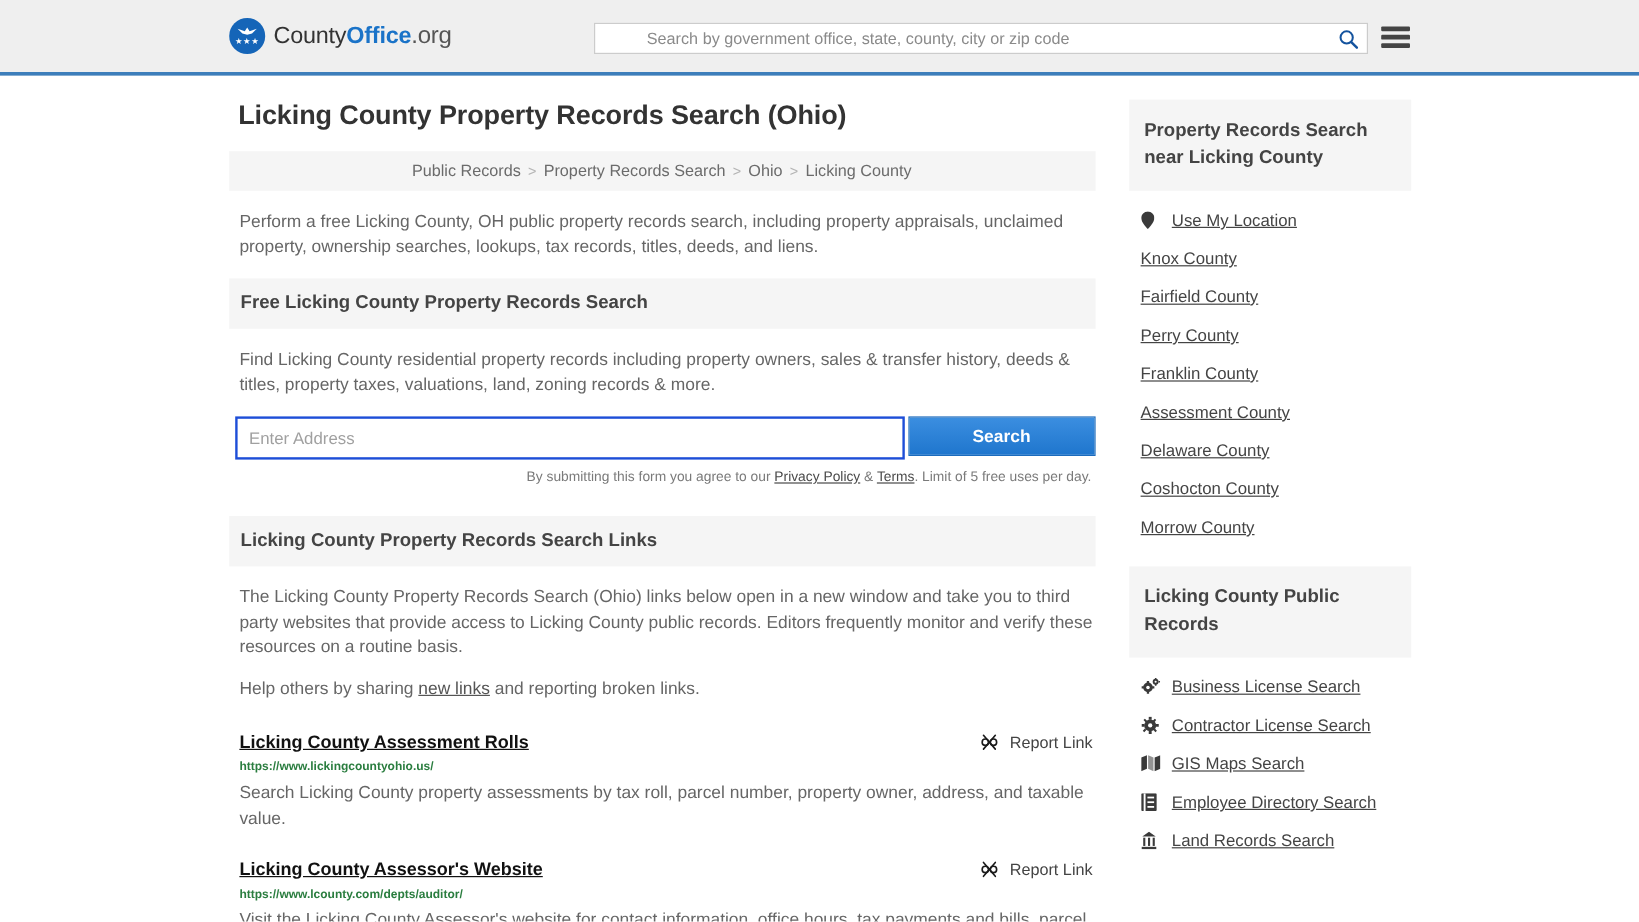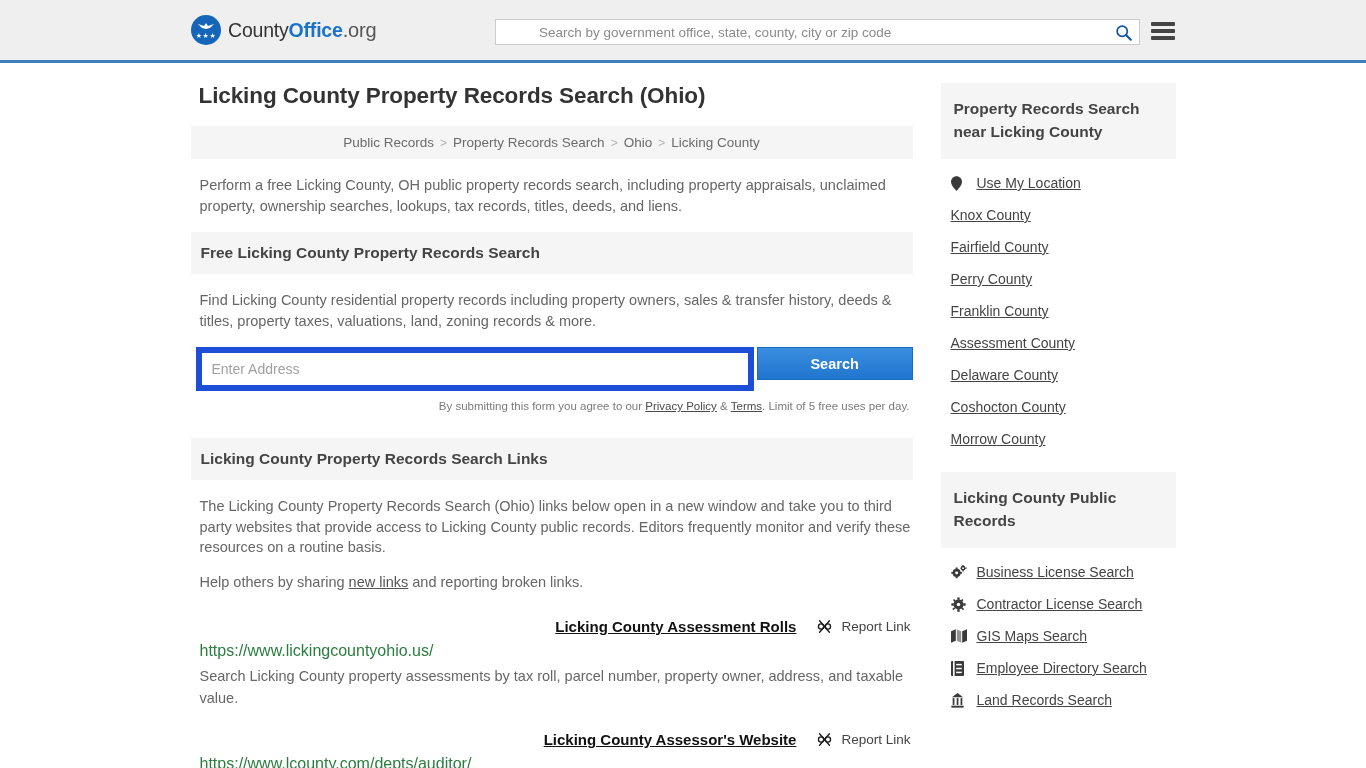--- a/index.html
+++ b/index.html
@@ -169,21 +169,21 @@
   
   .addr-row {
     display: flex;
     margin: 0 0 0 5px;
     width: 717px;
     align-items: stretch;
   }
   .addr-input {
     width: 574px;
     height: 33px;
-    border: 6px solid #1d4ed8;
+    border: 2px solid #1d4ed8;
     padding: 16px 10px;
     font-size: 14px;
     color: #b91c1c;
     outline: none;
     font-family: "Liberation Sans", sans-serif;
   }
   .addr-input::placeholder { color: #a0a0a0; }
   .search-btn {
     width: 160px;
     height: 33px;
@@ -203,45 +203,46 @@
     margin: 9px 3px 0 0;
     width: 719px;
   }
   .legal a { color: #4a4a4a; text-decoration: underline; }
 
   
   .result { margin: 0 0 0 9px; width: 712px; }
   .result-head {
     display: flex;
     align-items: center;
-    justify-content: flex-end;
+    justify-content: space-between;
     gap: 20px;
   }
   .result-title {
     font-size: 15px;
     font-weight: bold;
     color: #111111;
     text-decoration: underline;
     cursor: pointer;
   }
   .report-link {
     display: flex;
     align-items: center;
     gap: 8px;
     color: #444444;
     font-size: 13.5px;
     cursor: pointer;
     white-space: nowrap;
     margin-right: 1px;
   }
   .result-url {
-    font-size: 16px;
+    font-size: 10px;
     color: #2a7d3f;
     margin-top: 7px;
     cursor: pointer;
+    font-weight: bold;
   }
   .result-desc {
     font-size: 14.5px;
     line-height: 22px;
     color: #666666;
     margin-top: 5px;
   }
   .result-spacer { height: 22px; }
 
   

